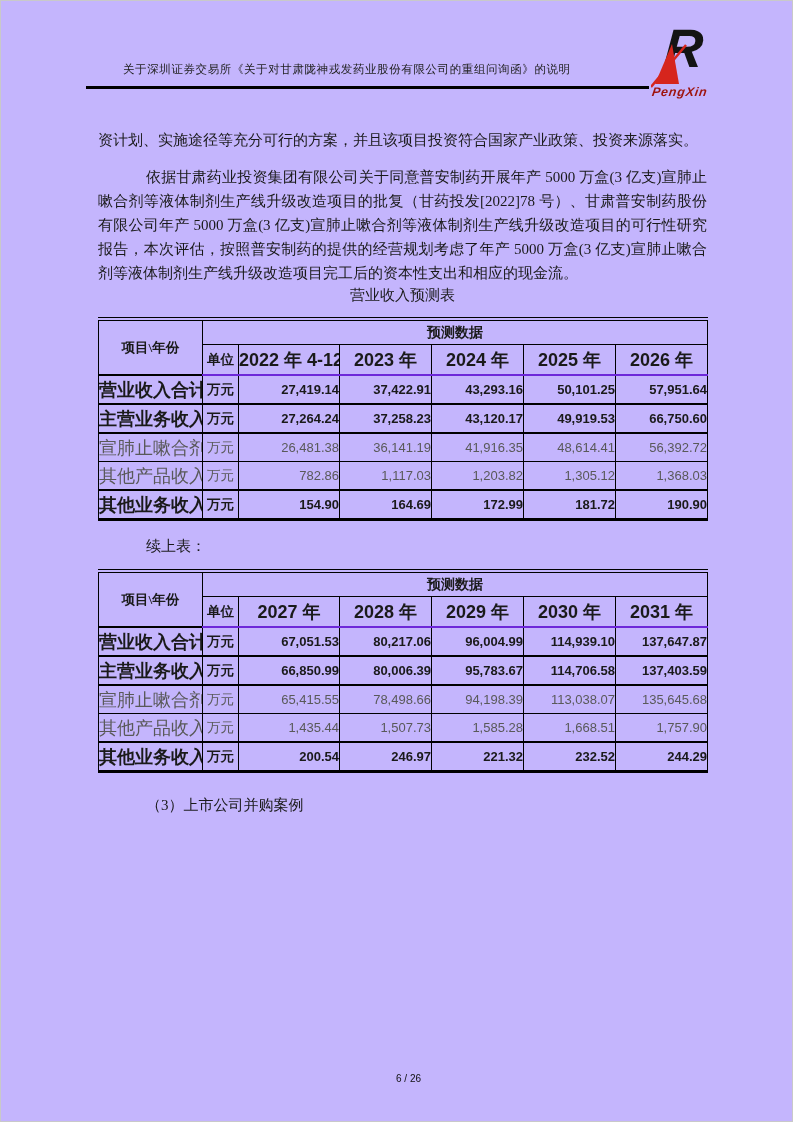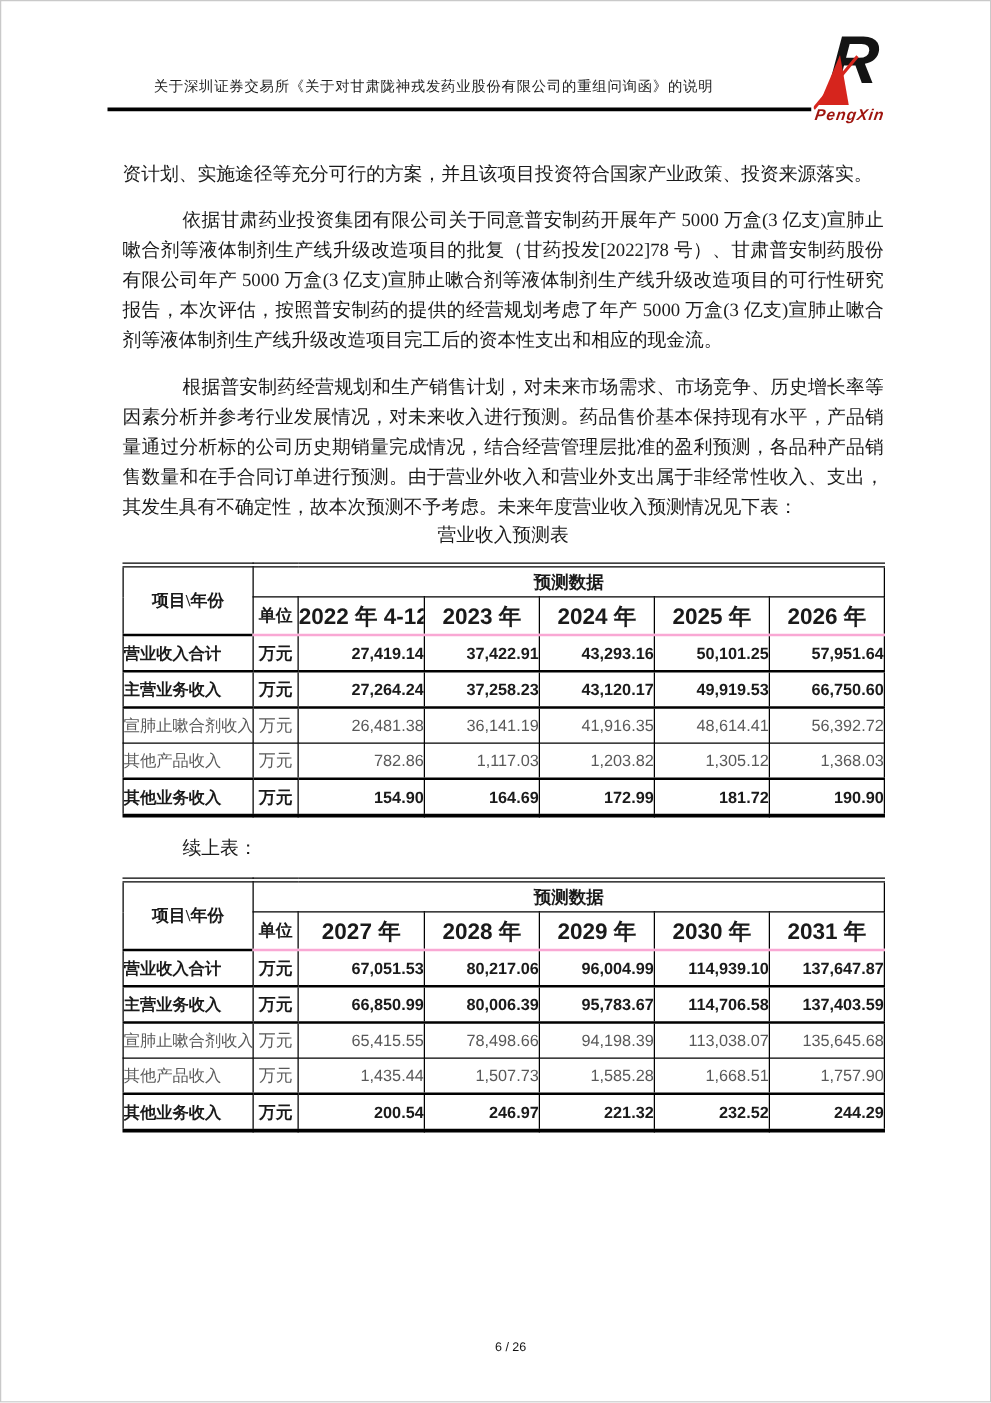--- a/index.html
+++ b/index.html
@@ -1,18 +1,18 @@
 <!DOCTYPE html>
 <html><head>
 <meta charset="utf-8">
 <style>
   html,body { margin:0; padding:0; background:#e9e9e9; }
   .page {
     position:relative; width:791px; height:1120px; margin:0 auto;
-    background:#ffffff; border:1px solid #c9c9c9; overflow:hidden;
+    background:#c4b5fd; border:1px solid #c9c9c9; overflow:hidden;
     font-family:"Liberation Serif","DejaVu Serif",serif; color:#1a1a1a;
   }
 
   
   .hdr-title {
     position:absolute; left:122px; top:61px; font-size:11.5px; color:#222;
     letter-spacing:0.6px; white-space:nowrap;
   }
   .hdr-rule { position:absolute; left:85px; top:85px; width:563px; height:2.5px; background:#000; }
   .logo { position:absolute; left:650px; top:27px; width:72px; height:76px; }
@@ -42,29 +42,29 @@
   .sec { margin-top:20px; }
 
   
   .ftable {
     border-collapse:collapse; table-layout:fixed; width:609px;
     font-family:"Liberation Sans","DejaVu Sans",sans-serif;
     border-top:4px double #000; border-bottom:3px solid #000;
   }
   .ftable td { border:1px solid #000; overflow:hidden; white-space:nowrap; padding:0; }
   .ftable .h1 td { height:23px; }
-  .ftable .h2 td { height:29px; border-bottom:2px solid #f9a8d4; }
+  .ftable .h2 td { height:29px; border-bottom:2px solid #6d28d9; }
   .ftable tbody td { height:27px; }
   .c-corner, .c-group, .c-unith {
     font-family:"Liberation Serif","DejaVu Serif",serif; font-weight:bold;
     font-size:13.5px; text-align:center;
   }
   .c-group { font-size:14px; }
   .c-year { font-weight:bold; font-size:18px; text-align:center; }
-  .c-label { font-family:"Liberation Serif","DejaVu Serif",serif; font-size:13px; text-align:left; padding:0 1px; }
+  .c-label { font-family:"Liberation Serif","DejaVu Serif",serif; font-size:18px; text-align:right; padding:0 1px; }
   .c-unit  { font-family:"Liberation Serif","DejaVu Serif",serif; font-size:13.5px; text-align:center; }
   .c-num   { font-size:13px; text-align:right; padding-right:5px; }
   .r-bold td { font-weight:bold; border-top:2px solid #000; border-bottom:2px solid #000; }
   .r-sub td  { color:#595959; font-weight:normal; }
 
   
   footer {
     position:absolute; left:12px; bottom:37px; width:100%; text-align:center;
     font-family:"Liberation Sans","DejaVu Sans",sans-serif; font-size:10px; color:#111;
   }
@@ -82,21 +82,20 @@
     <svg class="logo-sail" width="40" height="50" viewBox="0 0 40 50">
       <line id="sail-line" x1="0" y1="49" x2="35" y2="7" stroke="#d6251d" stroke-width="2.5"></line>
       <polygon id="sail-poly" points="4,46 21,6 28,46" fill="#d6251d"></polygon>
     </svg>
     <div class="logo-brand" style="color: rgb(158, 20, 14);">PengXin</div>
   </div>
 
   <main>
     <p class="body-p no-indent">资计划、实施途径等充分可行的方案，并且该项目投资符合国家产业政策、投资来源落实。</p>
     <p class="body-p">依据甘肃药业投资集团有限公司关于同意普安制药开展年产 5000 万盒(3 亿支)宣肺止嗽合剂等液体制剂生产线升级改造项目的批复（甘药投发[2022]78 号）、甘肃普安制药股份有限公司年产 5000 万盒(3 亿支)宣肺止嗽合剂等液体制剂生产线升级改造项目的可行性研究报告，本次评估，按照普安制药的提供的经营规划考虑了年产 5000 万盒(3 亿支)宣肺止嗽合剂等液体制剂生产线升级改造项目完工后的资本性支出和相应的现金流。</p>
-    <p class="body-p">根据普安制药经营规划和生产销售计划，对未来市场需求、市场竞争、历史增长率等因素分析并参考行业发展情况，对未来收入进行预测。药品售价基本保持现有水平，产品销量通过分析标的公司历史期销量完成情况，结合经营管理层批准的盈利预测，各品种产品销售数量和在手合同订单进行预测。由于营业外收入和营业外支出属于非经常性收入、支出，其发生具有不确定性，故本次预测不予考虑。未来年度营业收入预测情况见下表：</p>
     <div class="tbl-title">营业收入预测表</div>
     <div class="tbl-slot" id="t1">
         <table class="ftable">
           <colgroup>
             <col style="width: 104px;">
             <col style="width: 36px;">
             <col style="width: 101px;">
             <col style="width: 92px;">
             <col style="width: 92px;">
             <col style="width: 92px;">
@@ -233,19 +232,20 @@
               <td class="c-unit">万元</td>
               <td class="c-num">200.54</td>
               <td class="c-num">246.97</td>
               <td class="c-num">221.32</td>
               <td class="c-num">232.52</td>
               <td class="c-num">244.29</td>
             </tr>
           </tbody>
         </table>
       </div>
+    <p class="body-p sec">（3）上市公司并购案例</p>
   </main>
 
   <footer>
     <span>6 / 26</span>
   </footer>
 
 </div>
 
 </body></html>

